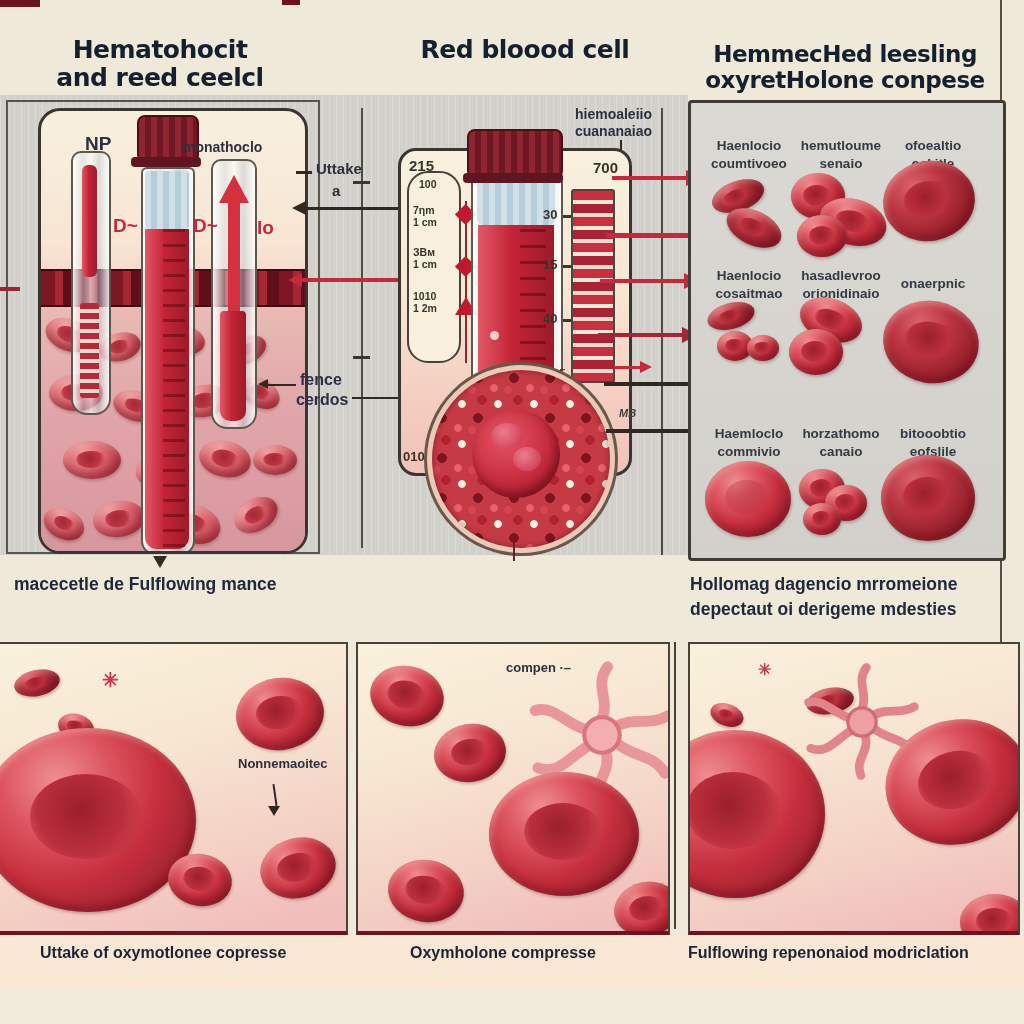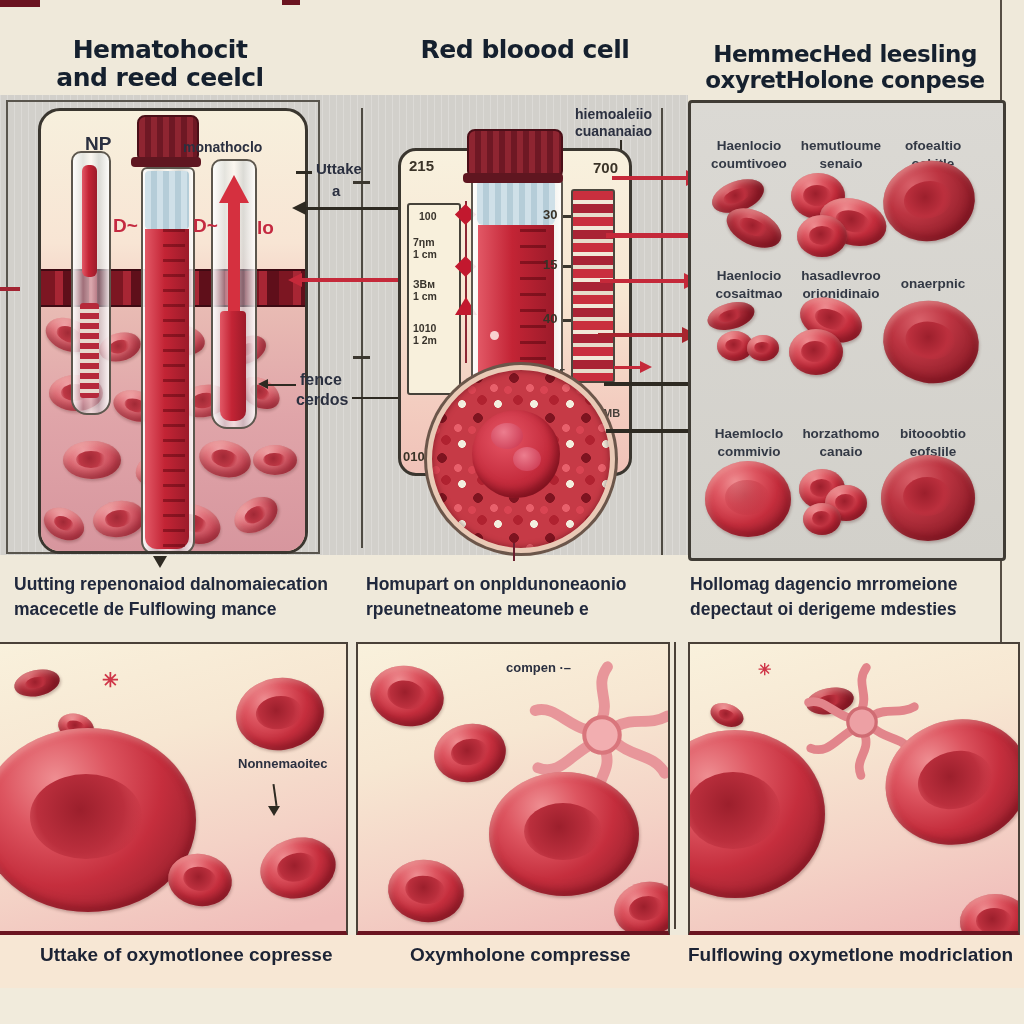--- a/index.html
+++ b/index.html
@@ -6,21 +6,21 @@
   #stage{position:relative;width:1024px;height:1024px;background:#efe9da;overflow:hidden;
          font-family:"Liberation Sans",sans-serif;}
   .abs{position:absolute;}
   
   .title{position:absolute;text-align:center;font-family:"DejaVu Sans",sans-serif;
          font-weight:700;color:#15202e;font-size:25px;line-height:1.12;letter-spacing:-.5px;}
   .title.small{font-size:23px;}
   .garble{position:absolute;font-weight:700;color:#2b3040;font-size:14px;line-height:1.2;}
   .redtxt{position:absolute;font-weight:700;color:#c42940;font-size:19px;}
   .cap{position:absolute;font-weight:600;color:#20283c;font-size:17.5px;line-height:1.4;}
-  .bcap{position:absolute;font-weight:600;color:#1c2334;font-size:19px;}
+  .bcap{position:absolute;font-weight:600;color:#1c2334;font-size:16px;}
   .num{position:absolute;font-weight:700;color:#3a3328;font-size:15px;}
   .tiny{position:absolute;font-weight:700;color:#46403a;font-size:11px;line-height:1.25;}
   
   .hl{position:absolute;background:#2e2a22;height:3px;}
   .hl.red{background:#c5293a;}
   .hl.dkred{background:#a8252f;}
   .vl{position:absolute;background:#4e4a42;width:2px;}
   .ah-r{position:absolute;width:0;height:0;border-top:8px solid transparent;border-bottom:8px solid transparent;border-left:16px solid #c5293a;}
   .ah-l{position:absolute;width:0;height:0;border-top:7px solid transparent;border-bottom:7px solid transparent;border-right:14px solid #c5293a;}
   .ah-d{position:absolute;width:0;height:0;border-left:7px solid transparent;border-right:7px solid transparent;border-top:12px solid #2e2a22;}
@@ -171,21 +171,21 @@
   <div class="garble" style="left:540px;top:106px;width:112px;text-align:right;">
     <div>hiemoaleiio</div>
     <div>cuananaiao</div>
   </div>
   <div class="vl" style="left:620px;top:140px;height:14px;background:#2e2a22;"></div>
 
   <div class="card-m" style="left:398px;top:148px;width:228px;height:322px;">
     <div class="num" style="left:8px;top:6px;">215</div>
     <div class="num" style="left:192px;top:8px;">700</div>
 
-    <div class="scalebox" style="left:6px;top:52px;width:42px;height:182px;">
+    <div class="scalebox" style="left:6px;top:20px;width:42px;height:182px;border-radius:21px;">
       <div style="margin:2px 0 14px 6px;">100</div>
       <div>7ηm</div>
       <div style="margin-bottom:18px;">1 cm</div>
       <div>ЗВм</div>
       <div style="margin-bottom:20px;">1 cm</div>
       <div>1010</div>
       <div>1 2m</div>
     </div>
 
     <div class="vl" style="left:64px;top:50px;height:162px;background:#8c2633;"></div>
@@ -204,21 +204,21 @@
     <div class="flange" style="left:62px;top:22px;width:100px;height:10px;"></div>
 
     <div class="num" style="left:142px;top:56px;font-size:13px;">30</div>
     <div class="num" style="left:142px;top:106px;font-size:13px;">15</div>
     <div class="num" style="left:142px;top:160px;font-size:13px;">40</div>
     <div class="abs" style="left:162px;top:64px;width:8px;height:3px;background:#3b372f;"></div>
     <div class="abs" style="left:162px;top:114px;width:8px;height:3px;background:#3b372f;"></div>
     <div class="abs" style="left:162px;top:168px;width:8px;height:3px;background:#3b372f;"></div>
     <div class="gel" style="left:170px;top:38px;width:40px;height:190px;"></div>
     <div class="tiny" style="left:146px;top:216px;">105</div>
-    <div class="tiny" style="left:202px;top:256px;">MB</div>
+    <div class="tiny" style="left:218px;top:256px;font-style:italic;">MB</div>
     <div class="num" style="left:2px;top:298px;font-size:13px;">010</div>
     <div class="num" style="left:196px;top:298px;font-size:13px;">0 D</div>
 
     <div class="granule" style="left:26px;top:214px;width:178px;height:178px;"></div>
     <div class="bulb" style="left:71px;top:259px;width:88px;height:88px;"></div>
     <div class="blob" style="left:90px;top:272px;width:32px;height:26px;"></div>
     <div class="blob" style="left:112px;top:296px;width:28px;height:24px;"></div>
     <div class="abs" style="left:112px;top:392px;width:2px;height:18px;background:#6b2030;"></div>
   </div>
 
@@ -294,26 +294,21 @@
 
     <div class="rbc smooth" style="left:14px;top:358px;width:86px;height:76px;"></div>
     <div class="rbc" style="left:108px;top:366px;width:46px;height:40px;"></div>
     <div class="rbc" style="left:134px;top:382px;width:42px;height:36px;"></div>
     <div class="rbc" style="left:112px;top:400px;width:38px;height:32px;"></div>
     <div class="rbc dk" style="left:190px;top:352px;width:94px;height:86px;"></div>
   </div>
 
   <div class="ah-d" style="left:153px;top:556px;"></div>
   <div class="cap" style="left:14px;top:572px;width:340px;">
-    <div>Uutting repenonaiod dalnomaiecation</div>
     <div>macecetle de Fulflowing mance</div>
-  </div>
-  <div class="cap" style="left:366px;top:572px;width:315px;">
-    <div>Homupart on onpldunoneaonio</div>
-    <div>rpeunetneatome meuneb e</div>
   </div>
   <div class="cap" style="left:690px;top:572px;width:330px;">
     <div>Hollomag dagencio mrromeione</div>
     <div>depectaut oi derigeme mdesties</div>
   </div>
 
   <div class="bpanel" style="left:-4px;top:642px;width:348px;height:287px;">
     <div class="rbc dk" style="left:16px;top:26px;width:46px;height:26px;transform:rotate(-12deg);"></div>
     <div class="rbc" style="left:60px;top:70px;width:36px;height:26px;transform:rotate(15deg);"></div>
     <div class="ast" style="left:104px;top:24px;">✳</div>
@@ -364,15 +359,15 @@
     <div class="rbc" style="left:20px;top:60px;width:34px;height:22px;transform:rotate(20deg);"></div>
     <div class="rbc" style="left:-45px;top:86px;width:180px;height:168px;"></div>
     <div class="rbc" style="left:195px;top:76px;width:144px;height:124px;transform:rotate(-15deg);"></div>
     <div class="rbc" style="left:270px;top:250px;width:70px;height:56px;"></div>
   </div>
 
   <div class="abs" style="left:0;top:935px;width:1024px;height:53px;background:#f7e7d4;"></div>
   <div class="abs" style="left:0;top:988px;width:1024px;height:36px;background:#f1ebdc;"></div>
   <div class="bcap" style="left:40px;top:944px;">Uttake of oxymotlonee copresse</div>
   <div class="bcap" style="left:410px;top:944px;">Oxymholone compresse</div>
-  <div class="bcap" style="left:688px;top:944px;">Fulflowing oxymetlone modriclation</div>
+  <div class="bcap" style="left:688px;top:944px;">Fulflowing repenonaiod modriclation</div>
 
 </div>
 
 </body></html>

